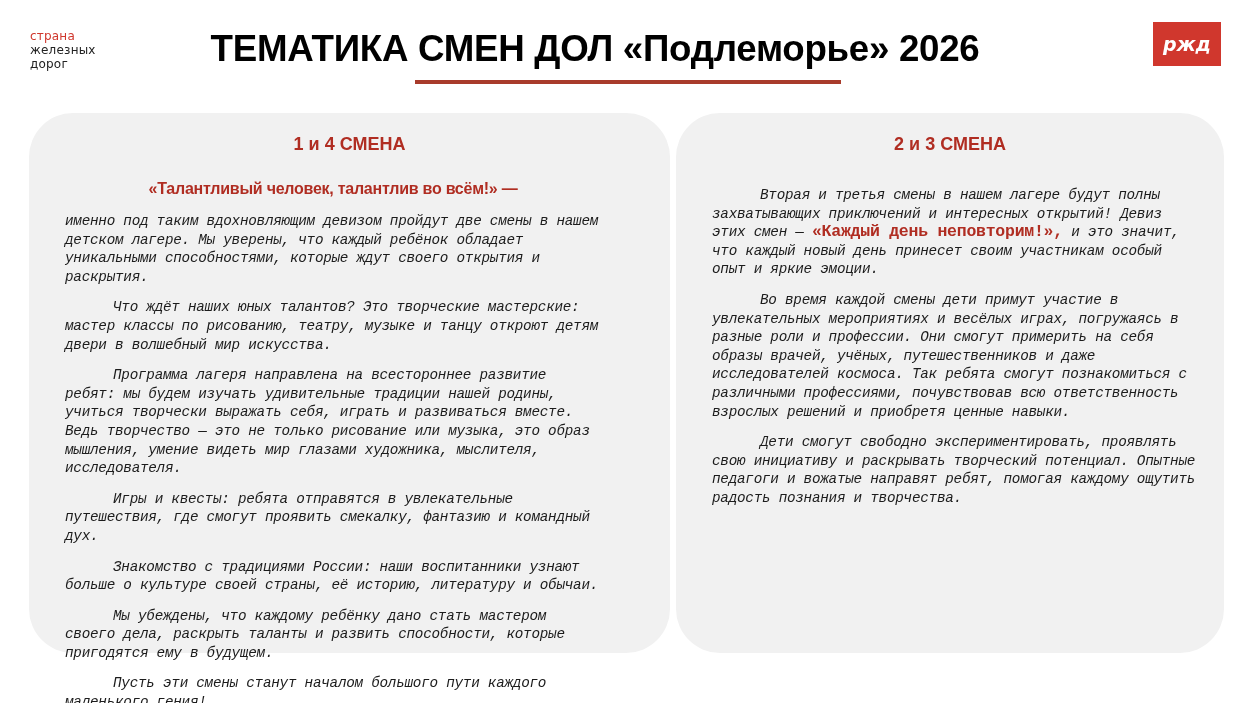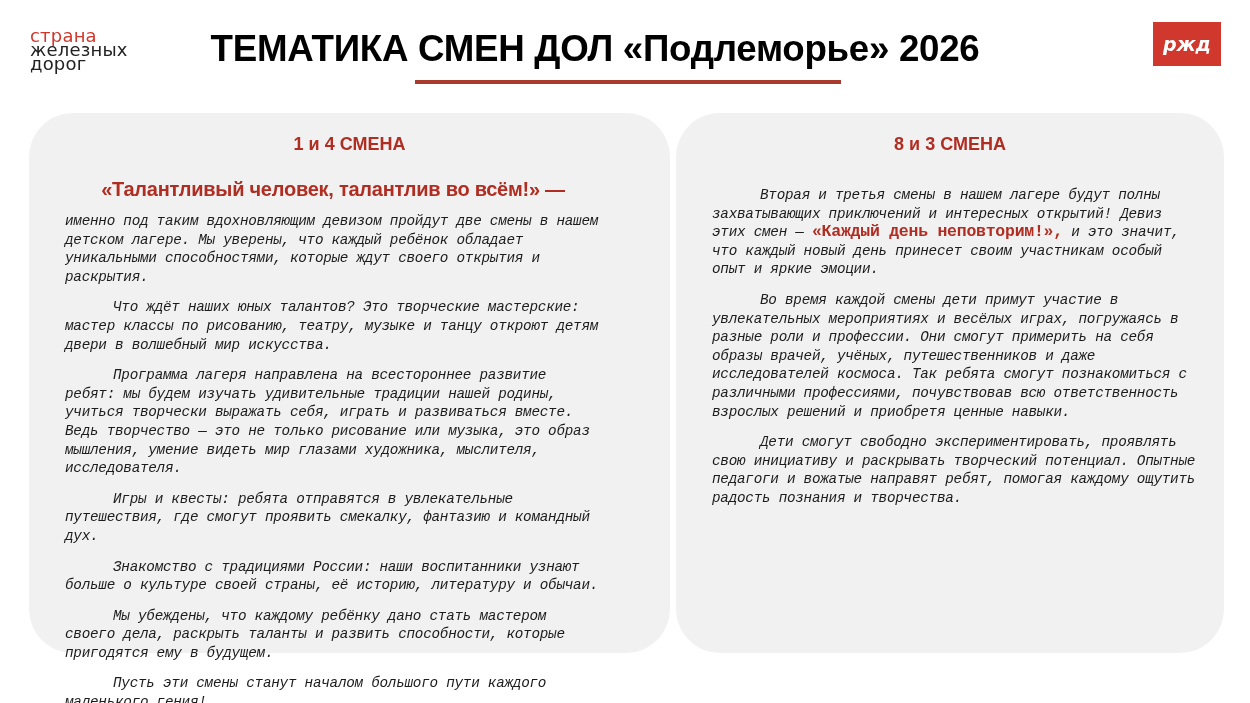--- a/index.html
+++ b/index.html
@@ -1,32 +1,32 @@
 <!DOCTYPE html>
 <html><head>
 <meta charset="utf-8">
 <style>
   html, body { margin:0; padding:0; }
   body { width:1250px; height:703px; background:#ffffff; position:relative; overflow:hidden; font-family:"Liberation Sans", sans-serif; }
-  .brand { position:absolute; left:30px; top:29px; font-family:"DejaVu Sans", sans-serif; font-size:18px; line-height:14px; letter-spacing:0.2px; }
+  .brand { position:absolute; left:30px; top:29px; font-family:"DejaVu Sans", sans-serif; font-size:12px; line-height:14px; letter-spacing:0.2px; }
   .brand .l1 { color:#d0372d; }
   .brand .l2, .brand .l3 { color:#222; }
   .title { position:absolute; left:0; width:1250px; top:28px; text-align:center; margin-left:-30px; }
   .title h1 { margin:0; font-family:"Liberation Sans", sans-serif; font-weight:bold; font-size:36px; color:#000; transform:scaleX(1.02); letter-spacing:-0.3px; }
   .title-rule { position:absolute; left:415px; top:80px; width:426px; height:4px; background:#a83b2b; }
   .logo { position:absolute; left:1153px; top:22px; width:68px; height:44px; background:#d0372d; display:flex; align-items:center; justify-content:center; }
   .logo svg { width:56px; height:26px; }
   .card { position:absolute; background:#f1f1f1; border-radius:44px; }
   .card.left { left:29px; top:113px; width:598px; height:540px;padding-left:43px; }
   .card.right { left:676px; top:113px; width:548px; height:540px; }
   .card h2 { margin:0; text-align:center; color:#b02d22; font-size:18px; font-weight:bold; position:absolute; top:21px; left:0; right:0; }
   .body { position:absolute; font-style:italic; font-size:14.3px; line-height:18.6px; color:#1c1c1c; font-family:"Liberation Sans", sans-serif; letter-spacing:-0.25px; }
   .card.left .body { left:24px; top:65px; width:560px; }
   .card.right .body { left:24px; top:61px; width:510px; }
-  .motto { display:block; text-align:center; font-style:normal; font-weight:bold; color:#b02d22; font-size:20px; line-height:22px; }
+  .motto { display:block; text-align:center; font-style:normal; font-weight:bold; color:#b02d22; font-size:16px; line-height:22px; }
   .motto-inline { font-style:normal; font-weight:bold; color:#b02d22; font-size:16.5px; }
   p { margin:12px;font-family:Liberation Mono, monospace; }
   .ind { text-indent:48px; }
 </style>
 </head>
 <body>
 
 <div class="brand">
   <div class="l1">страна</div>
   <div class="l2">железных</div>
@@ -53,19 +53,19 @@
     <p class="ind">Что ждёт наших юных талантов? Это творческие мастерские: мастер классы по рисованию, театру, музыке и танцу откроют детям двери в волшебный мир искусства.</p>
     <p class="ind">Программа лагеря направлена на всестороннее развитие ребят: мы будем изучать удивительные традиции нашей родины, учиться творчески выражать себя, играть и развиваться вместе. Ведь творчество — это не только рисование или музыка, это образ мышления, умение видеть мир глазами художника, мыслителя, исследователя.</p>
     <p class="ind">Игры и квесты: ребята отправятся в увлекательные путешествия, где смогут проявить смекалку, фантазию и командный дух.</p>
     <p class="ind">Знакомство с традициями России: наши воспитанники узнают больше о культуре своей страны, её историю, литературу и обычаи.</p>
     <p class="ind">Мы убеждены, что каждому ребёнку дано стать мастером своего дела, раскрыть таланты и развить способности, которые пригодятся ему в будущем.</p>
     <p class="ind">Пусть эти смены станут началом большого пути каждого маленького гения!</p>
   </div>
 </div>
 
 <div class="card right">
-  <h2>8 и 3 СМЕНА</h2>
+  <h2>2 и 3 СМЕНА</h2>
   <div class="body">
     <p class="ind"><span>Вторая и третья смены в нашем лагере будут полны захватывающих приключений и интересных открытий! Девиз этих смен — </span><span class="motto-inline">«Каждый день неповторим!»,</span><span> и это значит, что каждый новый день принесет своим участникам особый опыт и яркие эмоции.</span></p>
     <p class="ind">Во время каждой смены дети примут участие в увлекательных мероприятиях и весёлых играх, погружаясь в разные роли и профессии. Они смогут примерить на себя образы врачей, учёных, путешественников и даже исследователей космоса. Так ребята смогут познакомиться с различными профессиями, почувствовав всю ответственность взрослых решений и приобретя ценные навыки.</p>
     <p class="ind">Дети смогут свободно экспериментировать, проявлять свою инициативу и раскрывать творческий потенциал. Опытные педагоги и вожатые направят ребят, помогая каждому ощутить радость познания и творчества.</p>
   </div>
 </div>
 
 </body></html>

